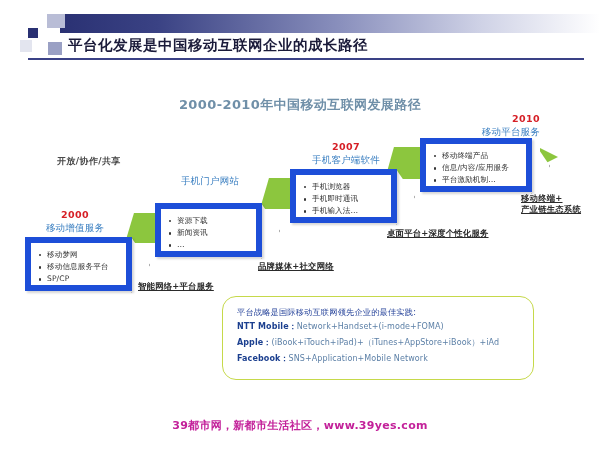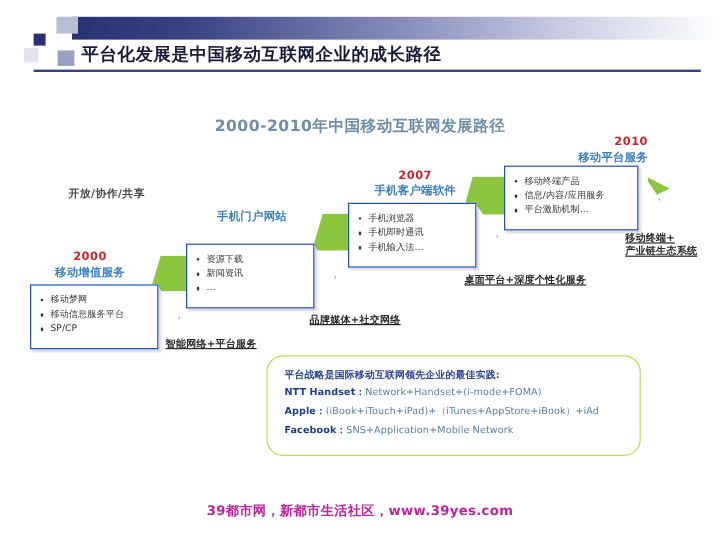--- a/index.html
+++ b/index.html
@@ -58,29 +58,29 @@
   .arrow-shaft{position:absolute;left:440px;top:154px;width:104px;height:7px;background:#8cc63e;}
   .arrow-head{
     position:absolute;left:540px;top:148px;width:0;height:0;
     border-top:9px solid transparent;border-bottom:9px solid transparent;
     border-left:18px solid #8cc63e;
   }
 
   
   .stage-cap{position:absolute;text-align:center;white-space:nowrap;}
   .yr{font-size:9.5px;font-weight:bold;color:#d61f26;line-height:13px;letter-spacing:.4px;}
-  .stg{font-size:9.5px;font-weight:bold;color:#3a7fc1;line-height:13px;letter-spacing:.2px;}
+  .stg{font-size:9.5px;font-weight:normal;color:#3a7fc1;line-height:13px;letter-spacing:.2px;}
   .cap-2000{left:20px; top:208px;width:110px;}
   .cap-2004{left:150px;top:174px;width:120px;}
   .cap-2007{left:282px;top:140px;width:128px;}
   .cap-2010{left:412px;top:112px;width:128px;text-align:right;}
 
   
   .dbox{
-    position:absolute;background:#ffffff;border:1px solid #1d4ed8;
+    position:absolute;background:#ffffff;border:6px solid #1d4ed8;
     box-shadow:2px 2px 2px rgba(0,0,0,.16);
     padding:6px 6px 5px 7px;box-sizing:border-box;
   }
   .dbox .itm{
     font-size:7.6px;color:#333333;line-height:12.2px;white-space:nowrap;
     position:relative;padding-left:9px;letter-spacing:.1px;
   }
   .dbox .itm:before{
     content:"";position:absolute;left:1px;top:5px;width:2.4px;height:2.4px;
     background:#333;border-radius:50%;
@@ -118,21 +118,21 @@
     color:#4a4a4a;letter-spacing:.4px;white-space:nowrap;
   }
 
   
   .practice{
     position:absolute;left:222px;top:296px;width:312px;height:84px;
     border:1.6px solid #c6d94a;border-radius:14px;background:#ffffff;
     box-sizing:border-box;padding:8px 10px 0 14px;
   }
   .pr-head{
-    font-size:8.2px;font-weight:bold;color:#27449b;line-height:14px;
+    font-size:8.2px;font-weight:normal;color:#27449b;line-height:14px;
     white-space:nowrap;letter-spacing:.2px;
   }
   .pr-row{font-size:8px;line-height:16px;white-space:nowrap;color:#5b7fa6;letter-spacing:.1px;}
   .pr-row b{color:#1b3f8f;font-weight:bold;}
 
   
   .footer{
     position:absolute;left:0;top:418px;width:600px;text-align:center;
     font-size:11px;font-weight:bold;color:#c3219a;letter-spacing:.3px;white-space:nowrap;
   }
@@ -213,21 +213,21 @@
   <div class="mile m2">品牌媒体+社交网络</div>
   <div class="mile m3">桌面平台+深度个性化服务</div>
   <div class="mile m4">
     <div>移动终端+</div>
     <div>产业链生态系统</div>
   </div>
 
   <div class="practice">
     <div class="pr-head">平台战略是国际移动互联网领先企业的最佳实践:</div>
     <div class="pr-row">
-      <b>NTT Handset</b><b>：</b><span>Network+Handset+(i-mode+FOMA)</span>
+      <b>NTT Mobile</b><b>：</b><span>Network+Handset+(i-mode+FOMA)</span>
     </div>
     <div class="pr-row">
       <b>Apple</b><b>：</b><span>(iBook+iTouch+iPad)+（iTunes+AppStore+iBook）+iAd</span>
     </div>
     <div class="pr-row">
       <b>Facebook</b><b>：</b><span>SNS+Application+Mobile Network</span>
     </div>
   </div>
 
   <div class="footer">39都市网，新都市生活社区，www.39yes.com</div>

